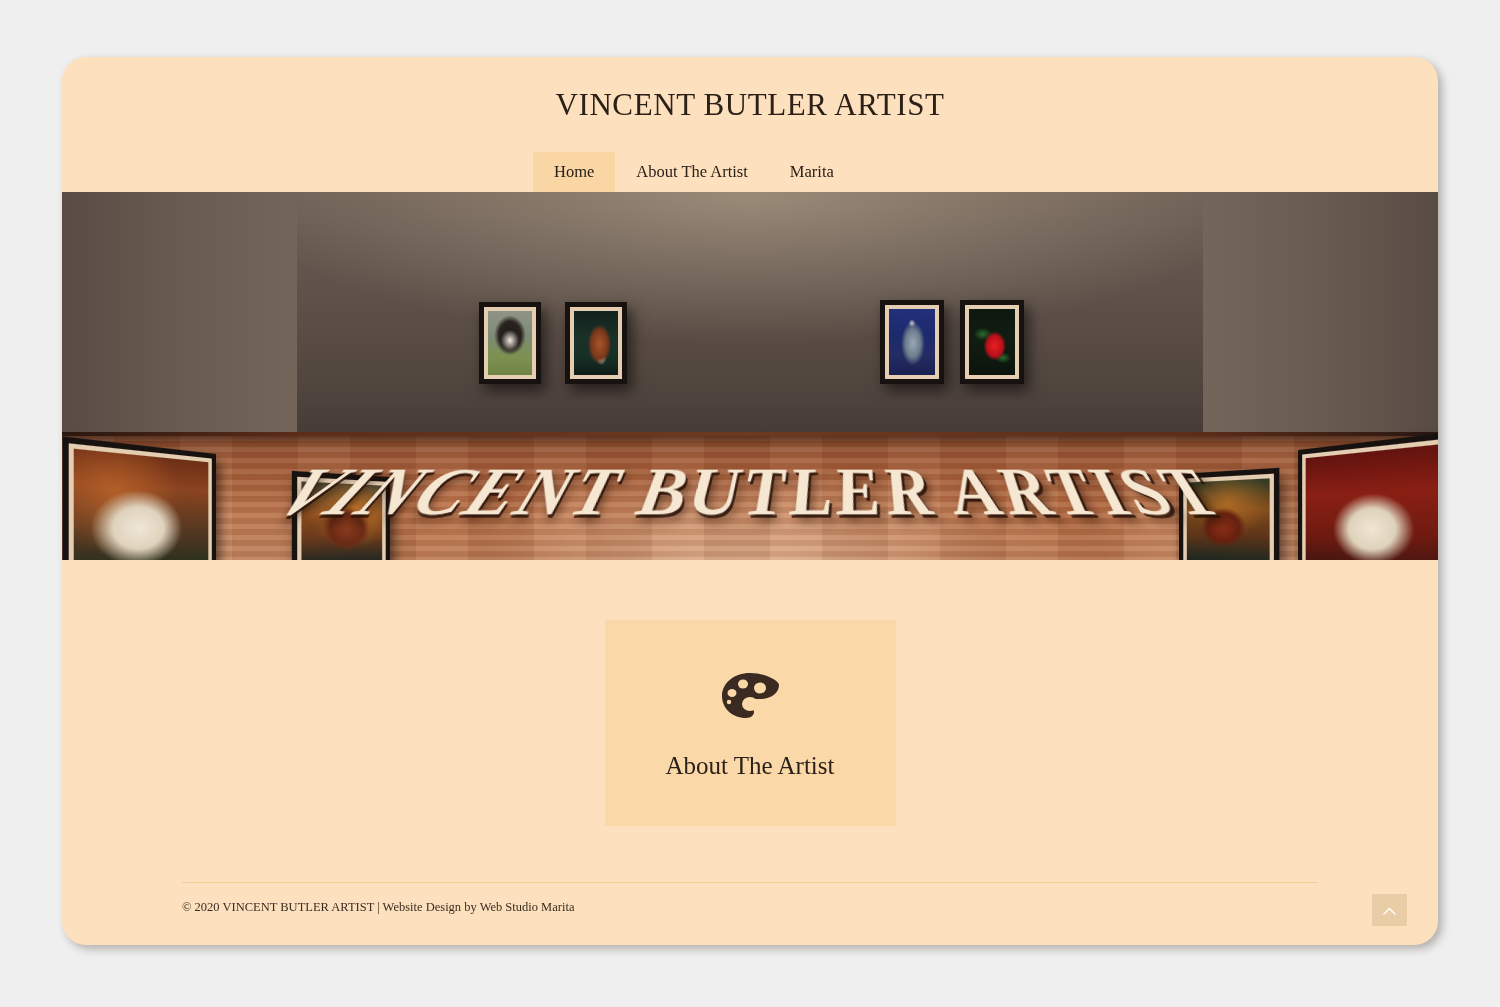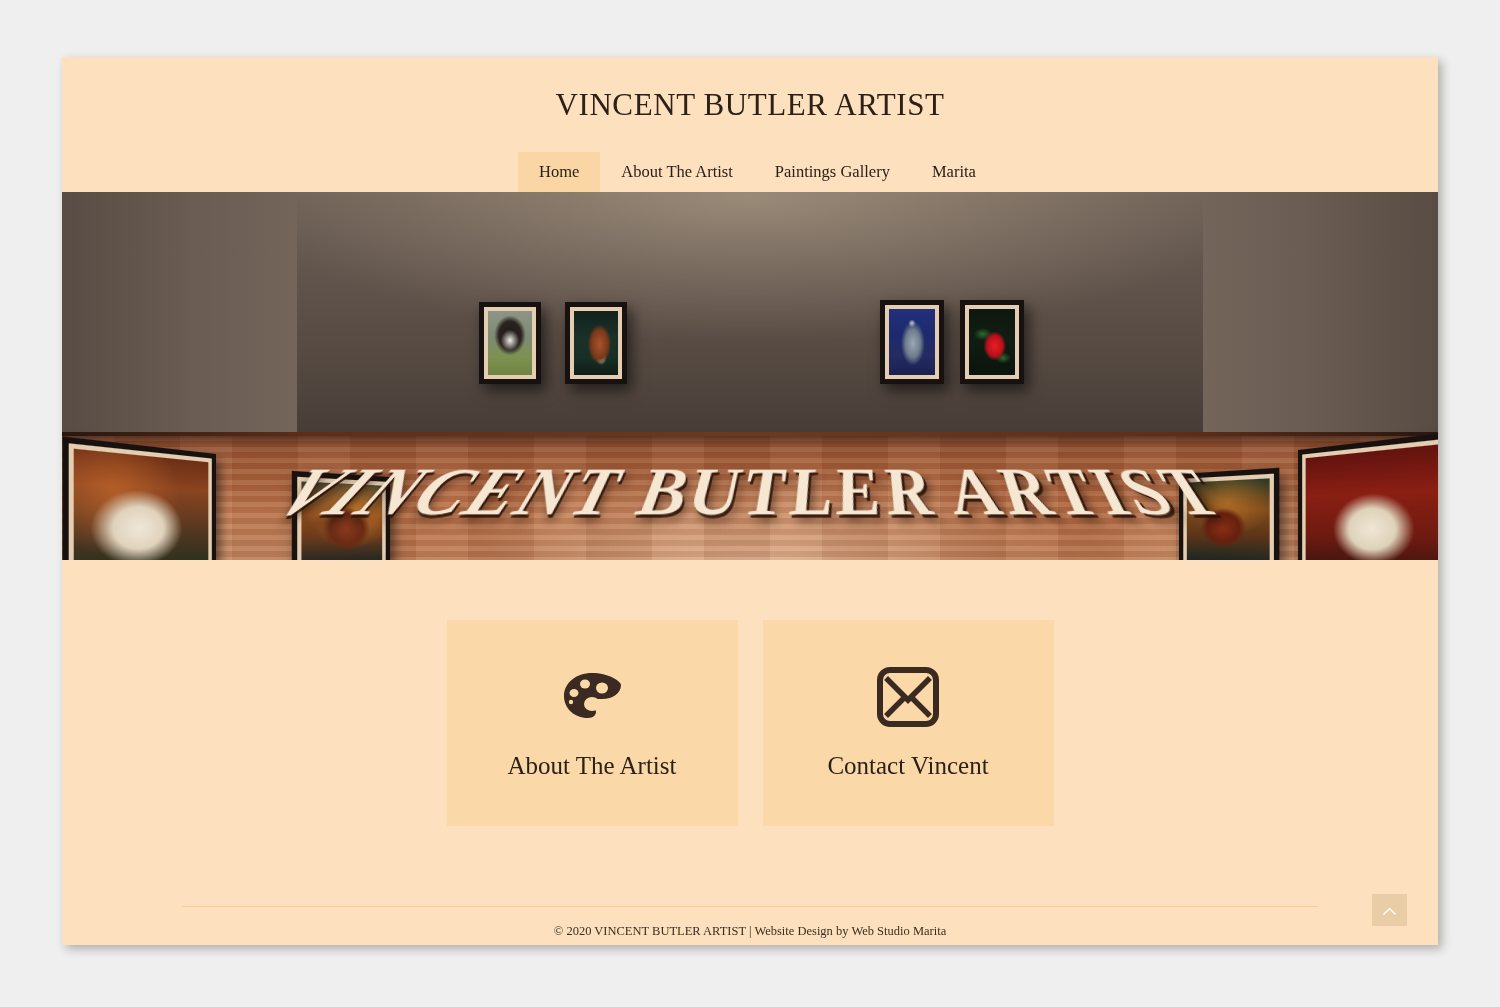--- a/index.html
+++ b/index.html
@@ -18,20 +18,21 @@
   
   #page {
     position: absolute;
     left: 62px;
     top: 57px;
     width: 1376px;
     height: 888px;
     background: #fde0bd;
     box-shadow: 4px 4px 9px rgba(40,30,20,0.30);
     overflow: hidden;
+    border-radius: 24px;
   }
 
   
   #site-header {
     height: 95px;
     display: flex;
     align-items: center;
     justify-content: center;
   }
   #site-title {
@@ -42,20 +43,21 @@
     font-family: "Liberation Serif", "DejaVu Serif", serif;
   }
 
   
   #main-nav {
     height: 40px;
     display: flex;
     align-items: stretch;
     justify-content: flex-start;
     padding-left: 456px;
+    margin-left: 15px;
   }
   .nav-item {
     display: flex;
     align-items: center;
     justify-content: center;
     padding: 0 21px;
     font-size: 16.5px;
     color: #2b2119;
     cursor: pointer;
     white-space: nowrap;
@@ -233,25 +235,25 @@
   }
   .card-icon svg { display: block; }
   .card-label {
     font-size: 25px;
     color: #2b2119;
     font-family: "Liberation Serif", "DejaVu Serif", serif;
   }
 
   
   #site-footer {
-    margin: 80px auto 0;
+    margin: 56px auto 0;
     width: 1136px;
     border-top: 1.5px solid #f7cd97;
     padding-top: 17px;
-    text-align: center;
+    text-align: left;
   }
   #footer-text {
     font-size: 12.5px;
     color: #3a2e22;
     font-family: "Liberation Serif", "DejaVu Serif", serif;
   }
 
   
   #scroll-top {
     position: absolute;
@@ -273,21 +275,20 @@
 
 <div id="page">
 
   <header id="site-header">
     <h1 id="site-title">VINCENT BUTLER ARTIST</h1>
   </header>
 
   <nav id="main-nav">
     <a class="nav-item active">Home</a>
     <a class="nav-item">About The Artist</a>
-    <a class="nav-item">Paintings Gallery</a>
     <a class="nav-item">Marita</a>
   </nav>
 
   <section id="hero">
     <div id="hero-scene">
       <div class="wall-back"></div>
       <div class="wall-left"></div>
       <div class="wall-right"></div>
       <div class="floor-edge"></div>
       <div class="floor"></div>
@@ -347,29 +348,20 @@
           <ellipse cx="13" cy="22" rx="4.5" ry="4" fill="#fbd8a8"></ellipse>
           <ellipse cx="41" cy="17" rx="6" ry="5.5" fill="#fbd8a8"></ellipse>
           <ellipse cx="31" cy="33" rx="8" ry="7" fill="#fbd8a8"></ellipse>
           <circle cx="10" cy="31" r="2.2" fill="#fbd8a8"></circle>
         </svg>
       </div>
       <div class="card-label">About The Artist</div>
     </div>
 
 
-    <div class="card">
-      <div class="card-icon">
-        <svg width="62" height="60" viewBox="0 0 62 60" aria-hidden="true">
-          <rect x="3" y="3" width="56" height="54" rx="10" ry="10" fill="none" stroke="#3a2a22" stroke-width="6"></rect>
-          <path d="M11 13l20 20 20-20M11 47l15-15M51 47L36 32" fill="none" stroke="#3a2a22" stroke-width="5.5" stroke-linecap="square"></path>
-        </svg>
-      </div>
-      <div class="card-label">Contact Vincent</div>
-    </div>
 
   </section>
 
   <footer id="site-footer">
     <div id="footer-text">© 2020 VINCENT BUTLER ARTIST | Website Design by Web Studio Marita</div>
   </footer>
 
   <button id="scroll-top">
     <span>
       <svg width="17" height="11" viewBox="0 0 17 11" aria-hidden="true">

